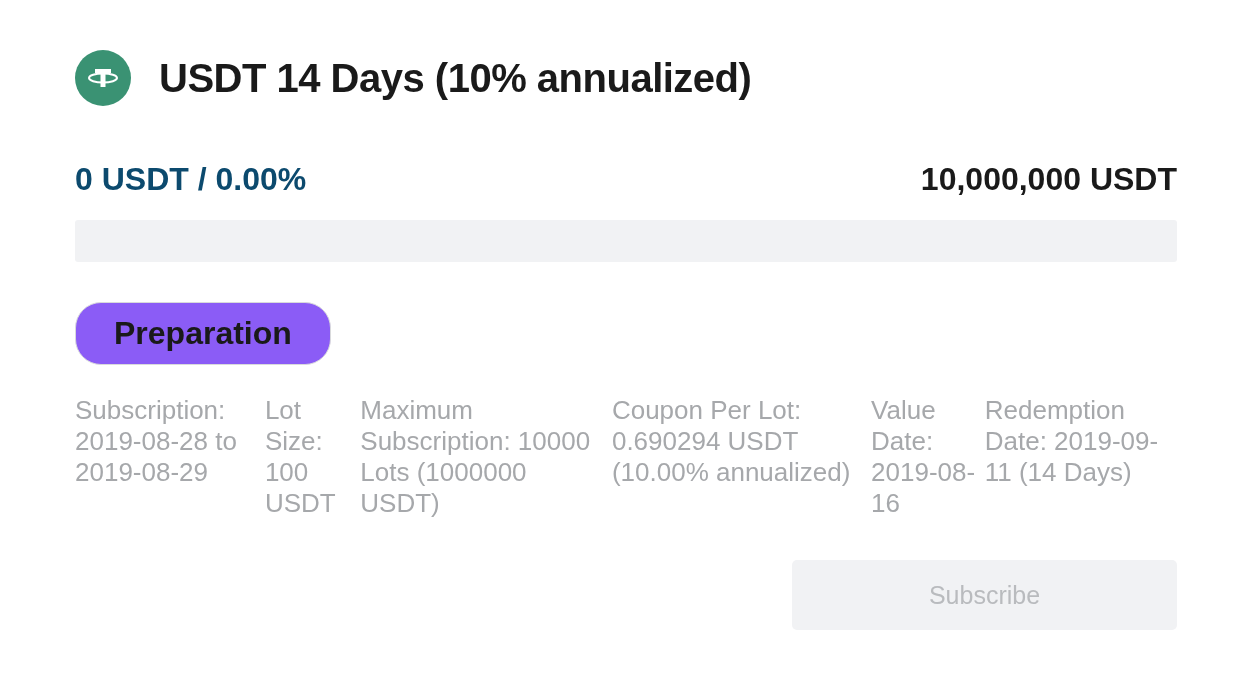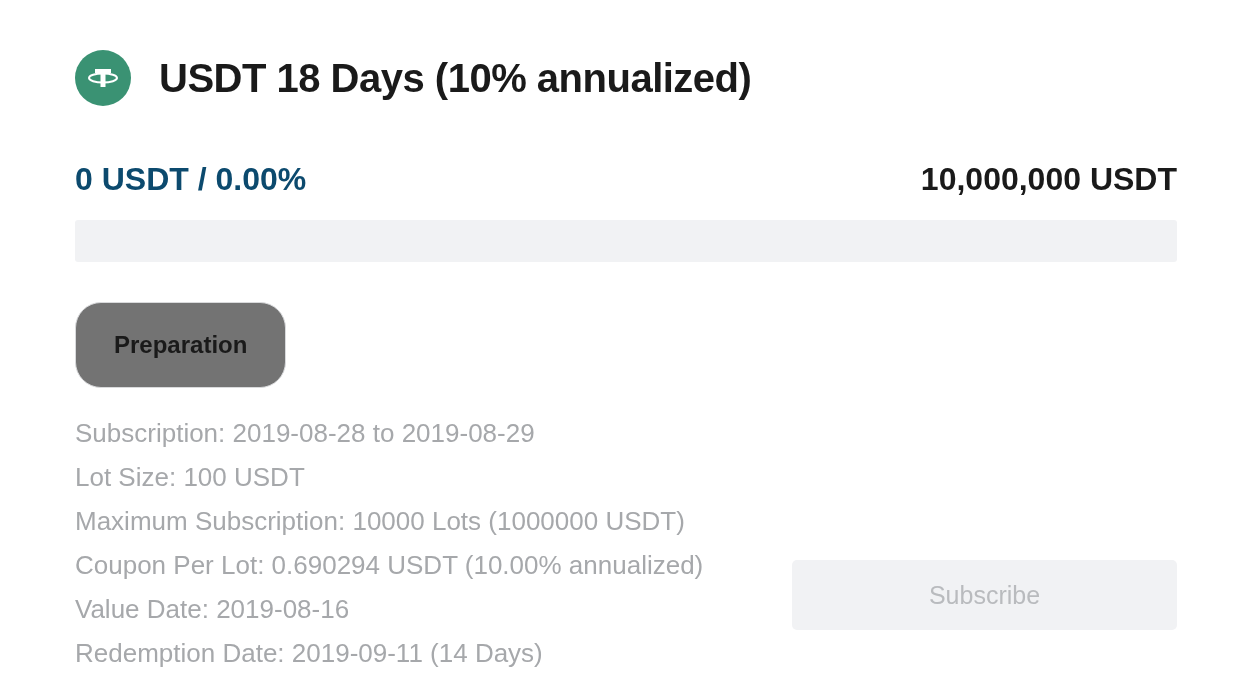--- a/index.html
+++ b/index.html
@@ -60,33 +60,33 @@
     }
     .progress-bar {
       width: 100%;
       height: 42px;
       background: #f1f2f4;
       border-radius: 3px;
       margin-bottom: 40px;
     }
     .status-badge {
       display: inline-block;
-      padding: 28px 38px;
+      padding: 12px 38px;
       border: 1px solid #d9dadc;
       border-radius: 26px;
-      font-size: 24px;
+      font-size: 32px;
       font-weight: 600;
       color: #1a1a1a;
       margin-bottom: 30px;
-      background: #737373;
+      background: #8b5cf6;
     }
     .details {
       display: flex;
-      flex-direction: column;
-      gap: 13px;
+      flex-direction: row;
+      gap: 1px;
     }
     .detail-line {
       font-size: 26px;
       color: #a6a8ab;
       font-weight: 400;
     }
     .subscribe-btn {
       position: absolute;
       right: 75px;
       bottom: 60px;
@@ -107,21 +107,21 @@
 
 
 
 <div class="header">
   <div class="coin-icon">
     <svg viewBox="0 0 36 36" fill="none">
       <ellipse cx="18" cy="18" rx="14" ry="4.5" stroke="#fff" stroke-width="2" fill="none"></ellipse>
       <path d="M10 9 H26 V13 H20.5 V27 H15.5 V13 H10 Z" fill="#fff"></path>
     </svg>
   </div>
-  <h1 class="title">USDT 18 Days (10% annualized)</h1>
+  <h1 class="title">USDT 14 Days (10% annualized)</h1>
 </div>
 
 <div class="progress-row">
   <div class="progress-left">0 USDT / 0.00%</div>
   <div class="progress-right">10,000,000 USDT</div>
 </div>
 
 <div class="progress-bar"></div>
 
 <div class="status-badge">Preparation</div>

